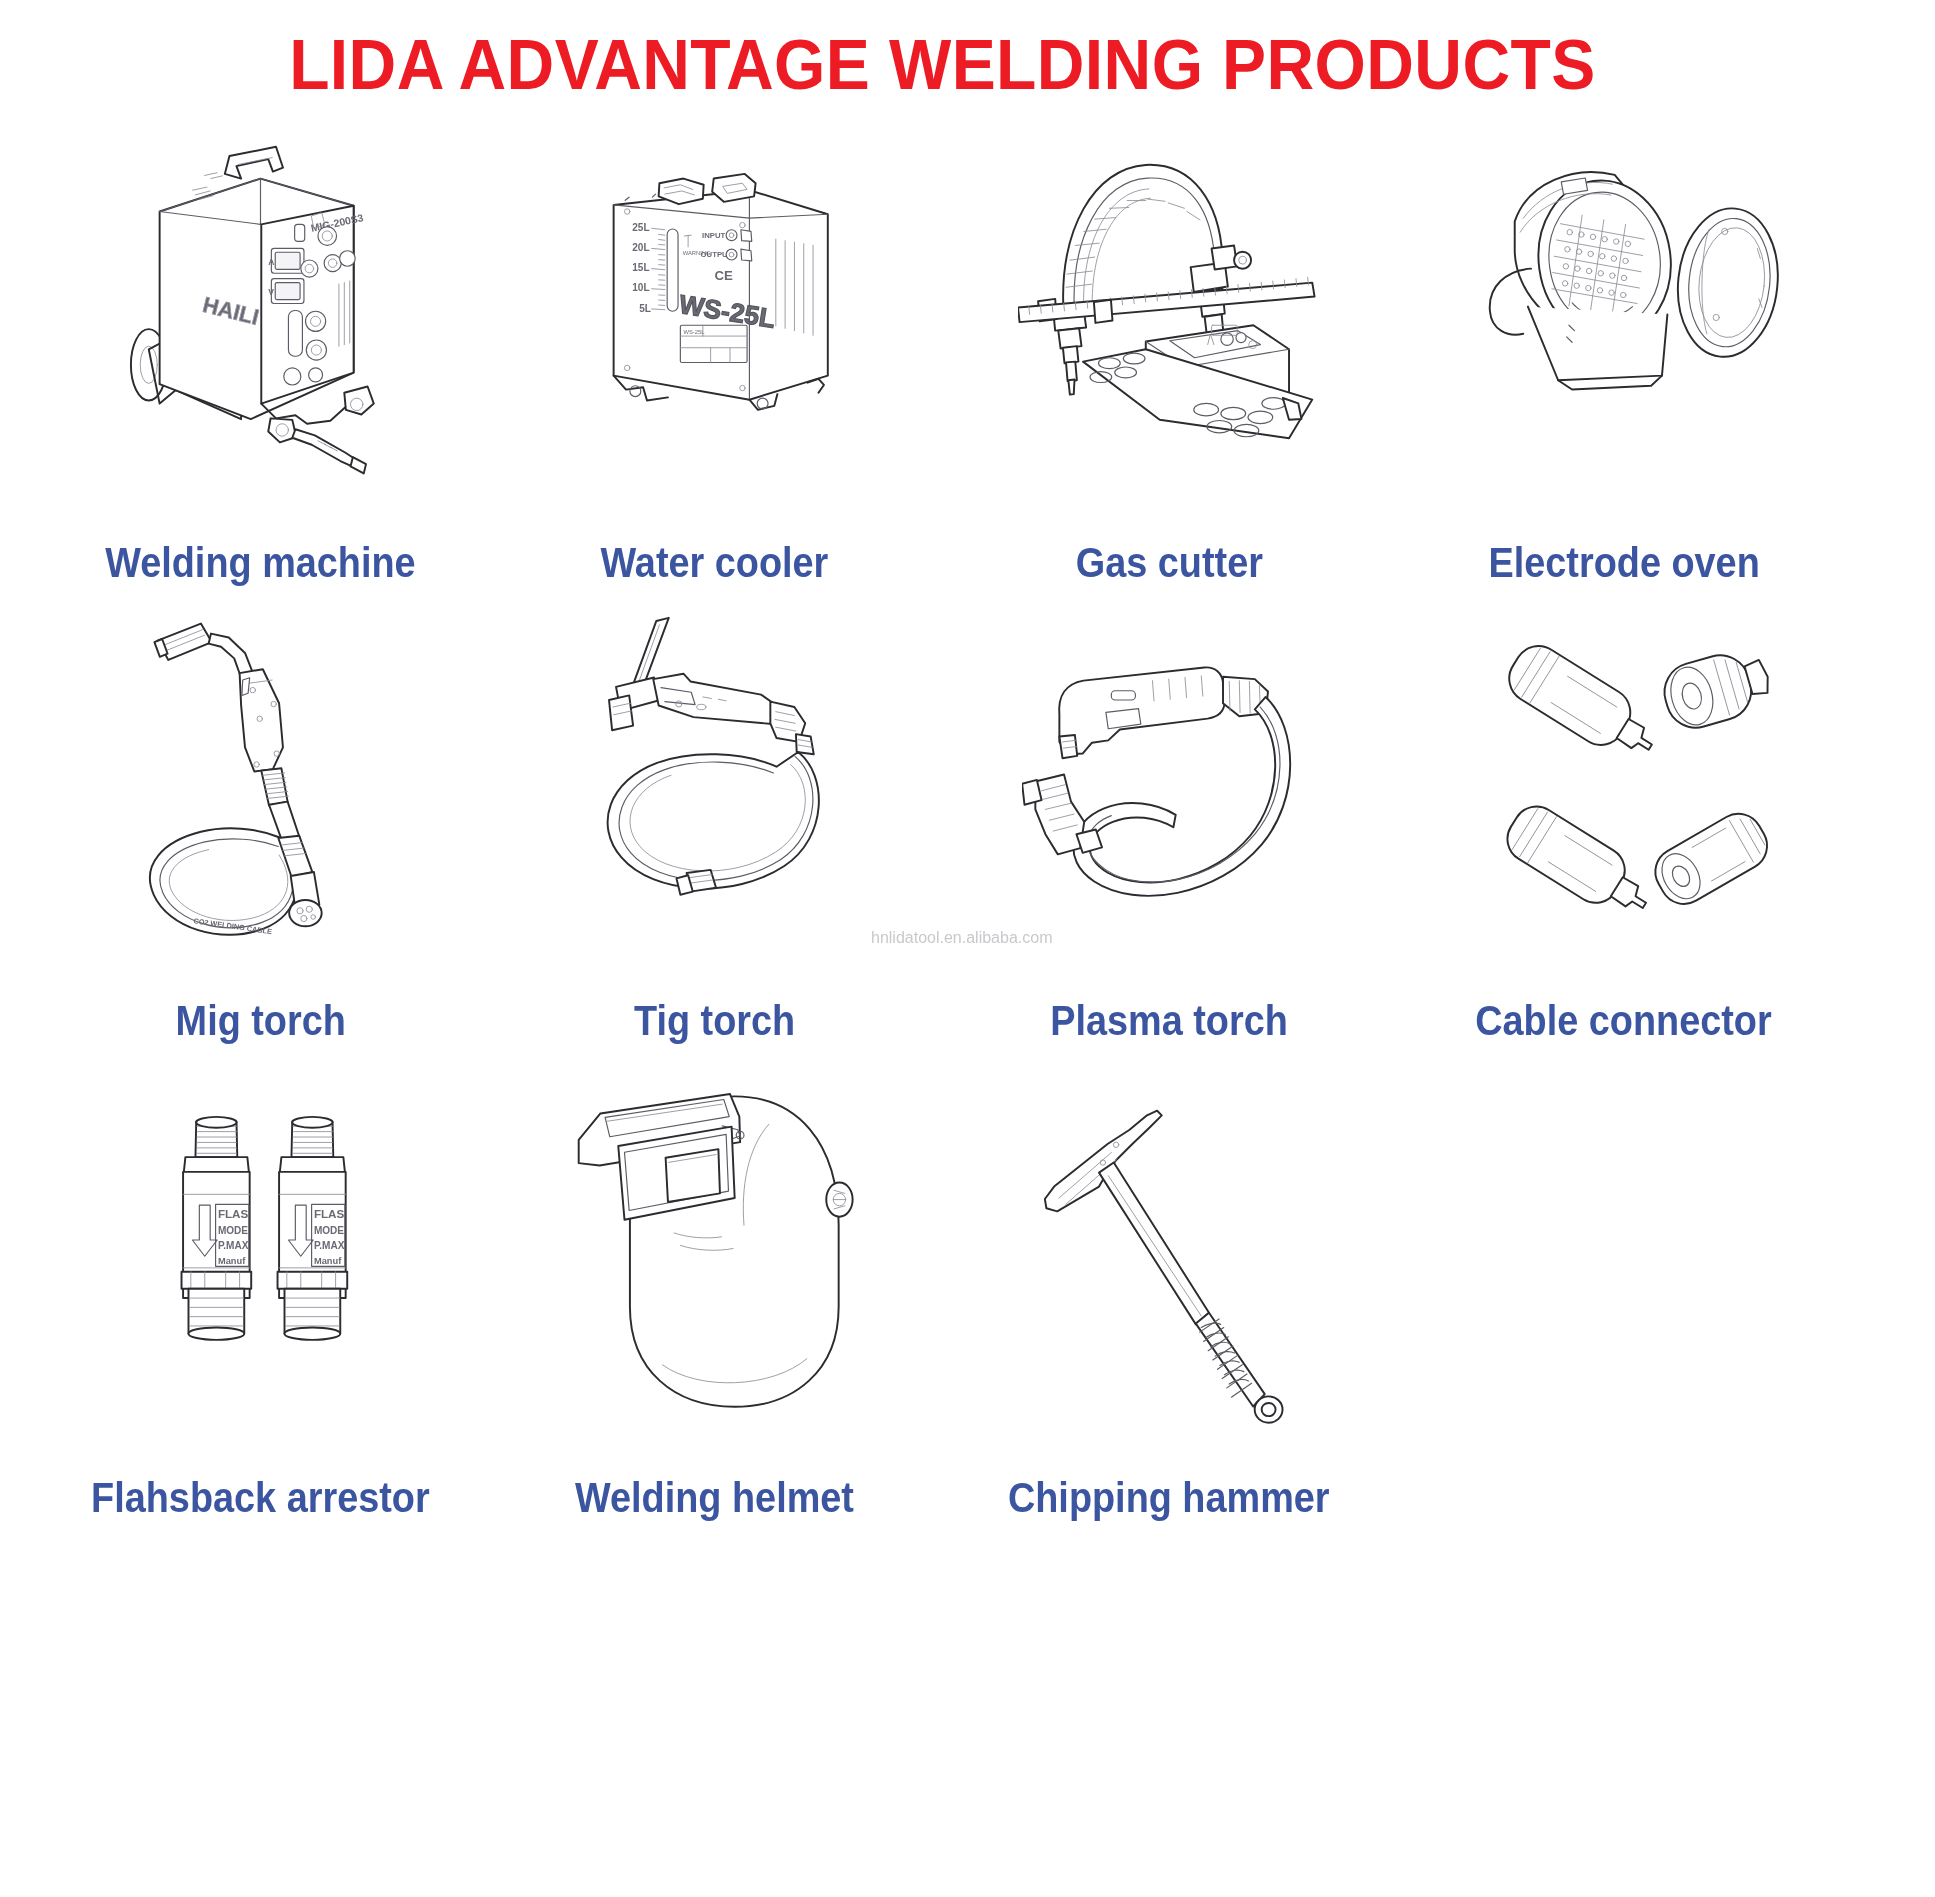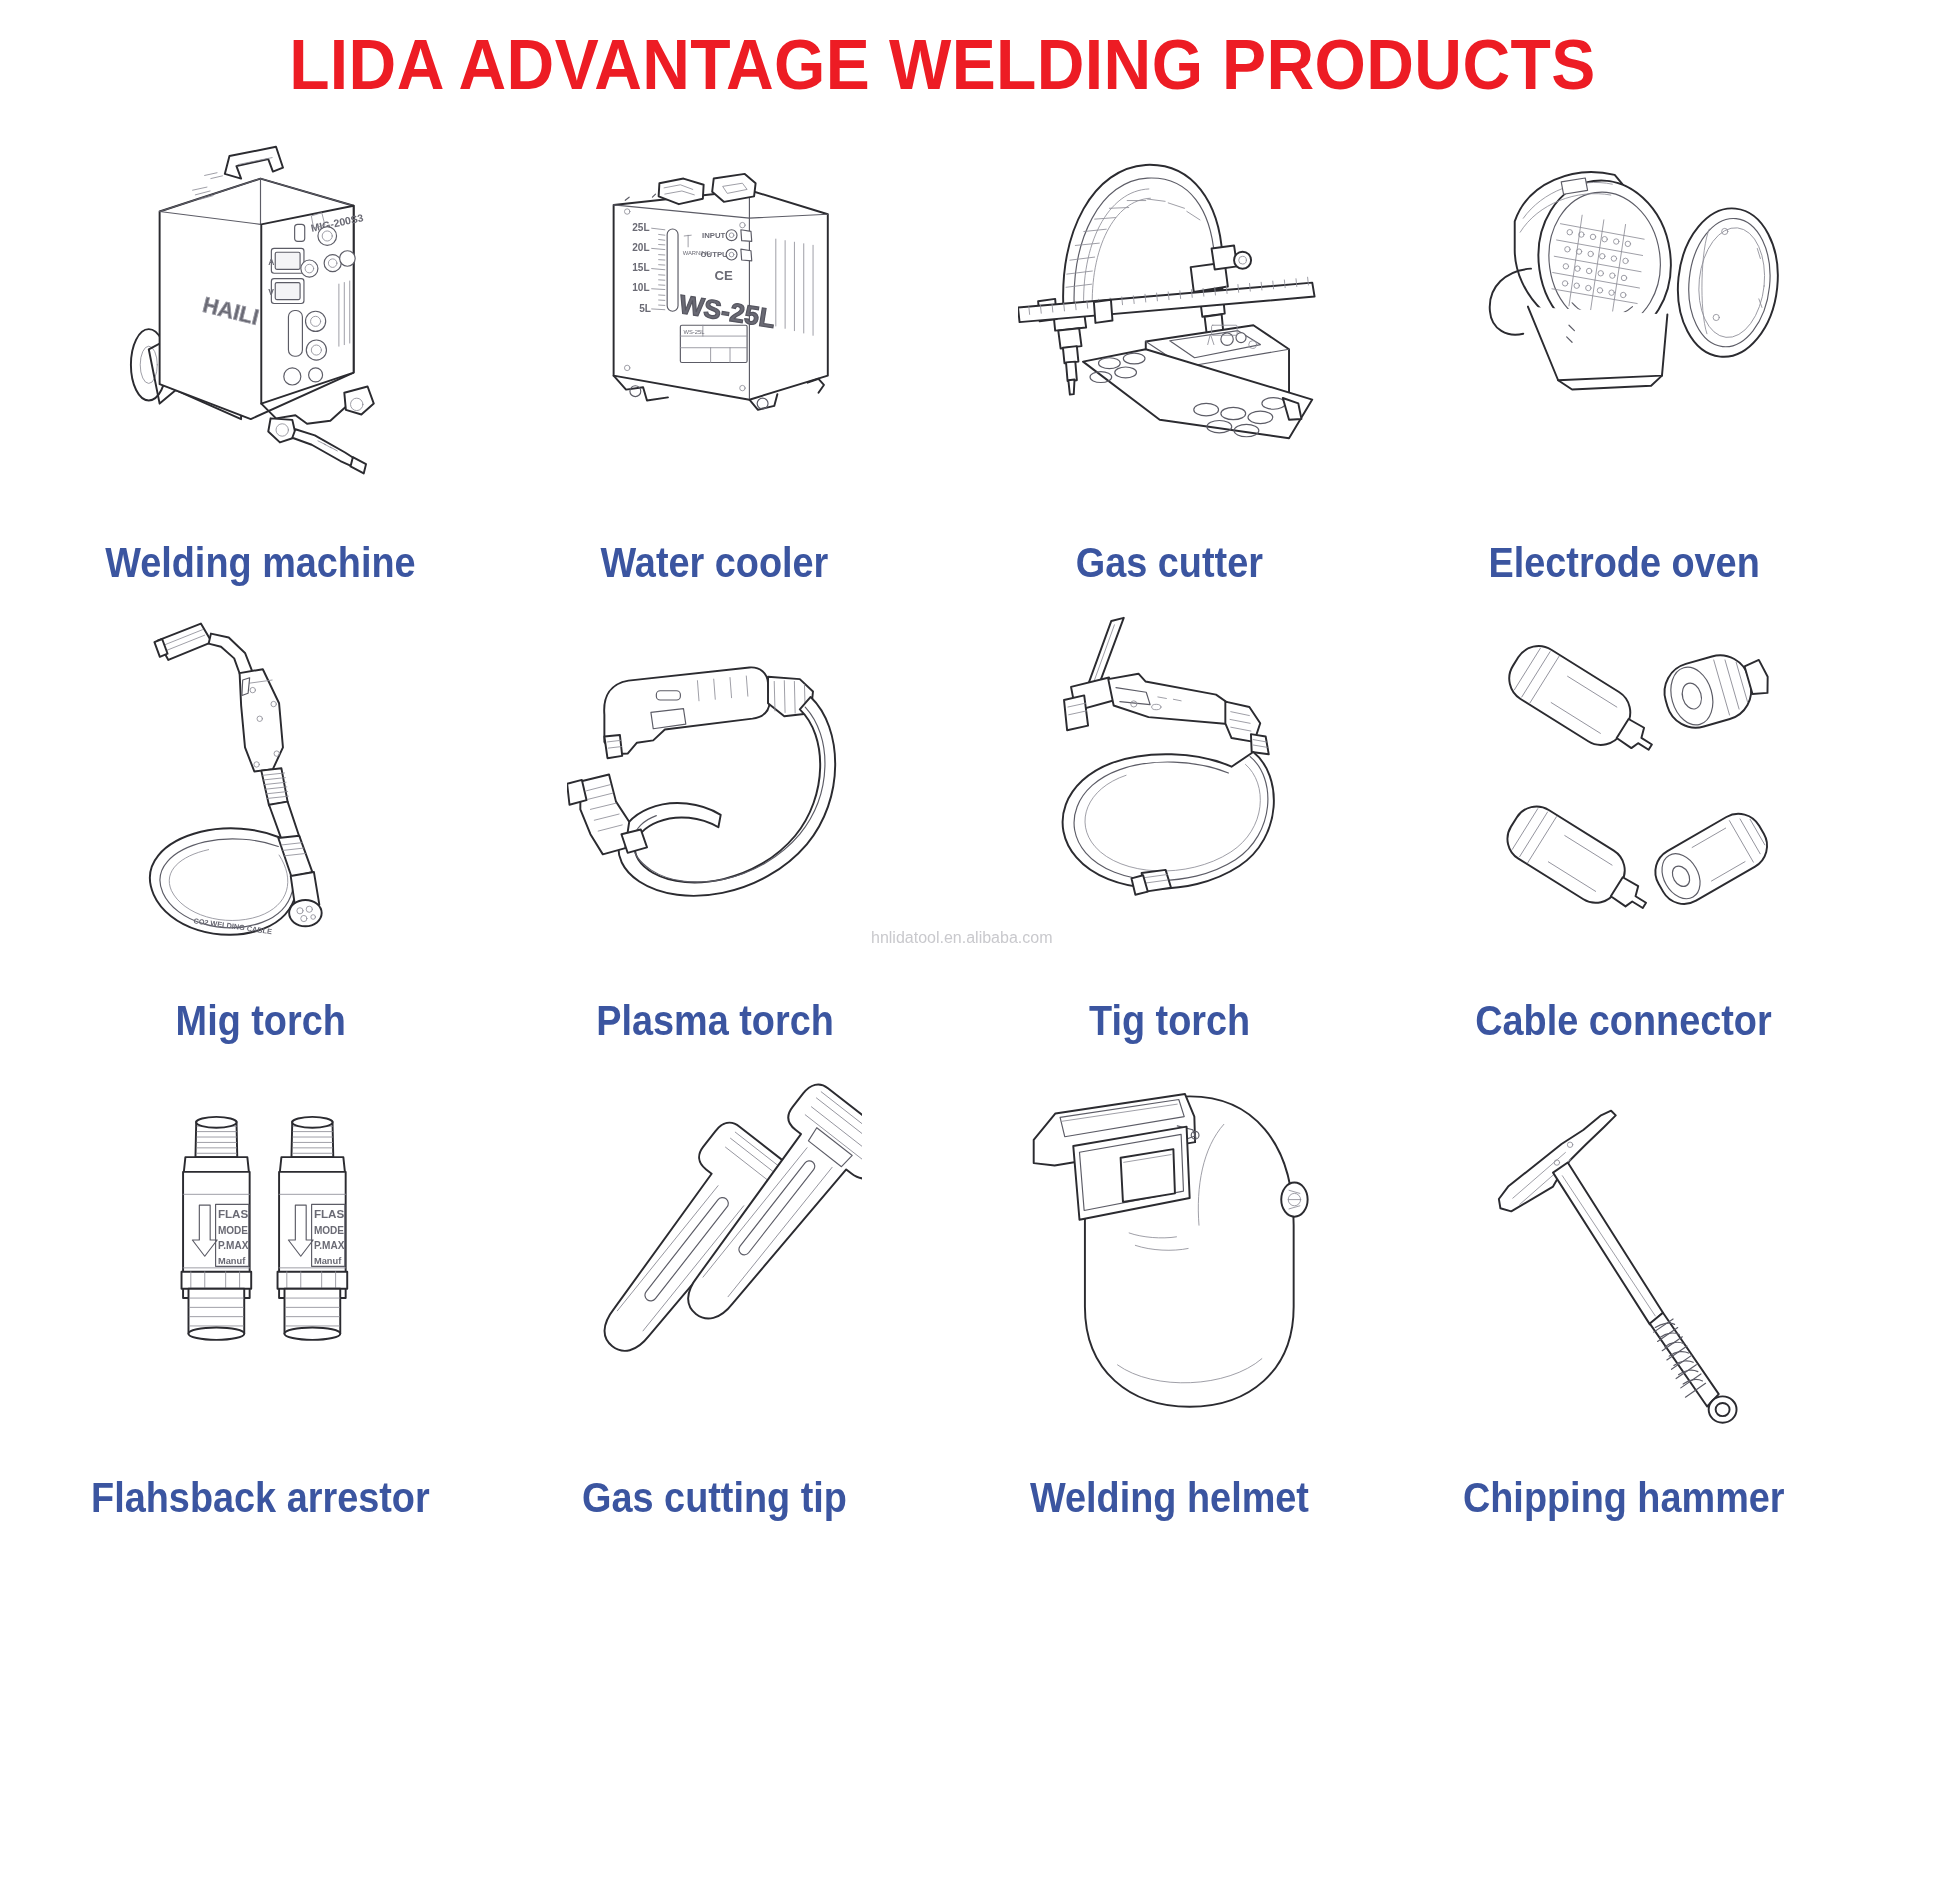--- a/index.html
+++ b/index.html
@@ -437,58 +437,20 @@
         </svg>
       </div>
       <div class="caption">Mig torch</div>
     </div>
 
     <div class="cell r2">
       <div class="art">
         <svg width="295" height="380" viewBox="0 0 760 980">
           <g>
 
-            <path class="fillw" d="M96 296 C92 248 112 216 158 208 L470 174 C498 172 516 188 518 214 L522 262 C522 288 504 302 478 306 L252 334 L222 362 L180 368 L156 396 L120 398 L96 366 Z"></path>
-
-            <path class="fillw" d="M96 352 L136 348 L142 402 L104 408 Z"></path>
-            <path class="ln3" d="M104 366 L138 362 M106 382 L140 378"></path>
-
-            <path class="fillw2" d="M216 290 L300 280 L306 320 L222 332 Z"></path>
-
-            <rect x="230" y="234" width="62" height="24" rx="10" class="ln2"></rect>
-
-            <g class="ln3">
-              <path d="M336 208 L340 260 M378 204 L382 256 M420 200 L424 252 M462 196 L466 248"></path>
-            </g>
-
-            <path class="fillw" d="M518 198 L600 204 L634 236 L628 292 L560 300 L518 266 Z"></path>
-            <g class="ln3">
-              <path d="M534 210 L536 286 M560 208 L562 290 M586 210 L588 292 M612 218 L614 290"></path>
-            </g>
-
-            <path class="fillw" d="M628 250 C712 330 716 514 618 630 C504 764 296 798 186 726 C98 668 126 572 210 538 C274 512 346 524 396 554 L390 586 C344 560 286 552 234 572 C166 598 150 664 222 704 C314 756 490 726 588 608 C672 506 672 350 600 282 Z"></path>
-            <path class="ln2" d="M614 276 C684 352 684 500 600 604 C498 726 312 760 216 696 C144 648 162 580 230 556"></path>
-
-            <path class="fillw" d="M34 468 L108 450 L126 520 L160 572 L150 640 L92 656 L60 604 L34 540 Z"></path>
-            <g class="ln3">
-              <path d="M50 492 L112 476 M54 514 L118 498 M60 540 L126 524 M70 568 L134 552 M80 596 L142 580"></path>
-            </g>
-            <path class="fillw" d="M0 474 L38 464 L50 516 L6 528 Z"></path>
-            <path class="fillw" d="M140 604 L190 592 L206 638 L156 652 Z"></path>
-          </g>
-        </svg>
-      </div>
-      <div class="caption">Plasma torch</div>
-    </div>
-
-    <div class="cell r2">
-      <div class="art">
-        <svg width="295" height="380" viewBox="0 0 760 980">
-          <g>
-
             <path class="fillw" d="M230 54 L262 46 L190 240 L160 246 Z"></path>
             <path class="ln3" d="M238 64 L178 230"></path>
 
             <path class="fillw" d="M126 224 L224 200 L240 258 L138 286 Z"></path>
 
             <path class="fillw" d="M108 258 L160 246 L170 324 L116 336 Z"></path>
             <path class="ln3" d="M118 276 L164 266 M120 296 L166 286"></path>
 
             <path class="fillw" d="M222 204 L300 190 L318 210 L500 244 L540 272 L530 320 L326 302 L236 272 Z"></path>
             <path class="ln2" d="M242 226 L320 238 L330 270 L252 262"></path>
@@ -511,20 +473,58 @@
 
             <path class="fillw" d="M308 704 L370 696 L384 742 L318 752 Z"></path>
             <g class="ln3">
                 <path d="M316 716 L374 708 M318 730 L376 722"></path>
               </g>
             <path class="fillw" d="M282 718 L312 710 L324 752 L292 760 Z"></path>
           </g>
         </svg>
       </div>
       <div class="caption">Tig torch</div>
+    </div>
+
+    <div class="cell r2">
+      <div class="art">
+        <svg width="295" height="380" viewBox="0 0 760 980">
+          <g>
+
+            <path class="fillw" d="M96 296 C92 248 112 216 158 208 L470 174 C498 172 516 188 518 214 L522 262 C522 288 504 302 478 306 L252 334 L222 362 L180 368 L156 396 L120 398 L96 366 Z"></path>
+
+            <path class="fillw" d="M96 352 L136 348 L142 402 L104 408 Z"></path>
+            <path class="ln3" d="M104 366 L138 362 M106 382 L140 378"></path>
+
+            <path class="fillw2" d="M216 290 L300 280 L306 320 L222 332 Z"></path>
+
+            <rect x="230" y="234" width="62" height="24" rx="10" class="ln2"></rect>
+
+            <g class="ln3">
+              <path d="M336 208 L340 260 M378 204 L382 256 M420 200 L424 252 M462 196 L466 248"></path>
+            </g>
+
+            <path class="fillw" d="M518 198 L600 204 L634 236 L628 292 L560 300 L518 266 Z"></path>
+            <g class="ln3">
+              <path d="M534 210 L536 286 M560 208 L562 290 M586 210 L588 292 M612 218 L614 290"></path>
+            </g>
+
+            <path class="fillw" d="M628 250 C712 330 716 514 618 630 C504 764 296 798 186 726 C98 668 126 572 210 538 C274 512 346 524 396 554 L390 586 C344 560 286 552 234 572 C166 598 150 664 222 704 C314 756 490 726 588 608 C672 506 672 350 600 282 Z"></path>
+            <path class="ln2" d="M614 276 C684 352 684 500 600 604 C498 726 312 760 216 696 C144 648 162 580 230 556"></path>
+
+            <path class="fillw" d="M34 468 L108 450 L126 520 L160 572 L150 640 L92 656 L60 604 L34 540 Z"></path>
+            <g class="ln3">
+              <path d="M50 492 L112 476 M54 514 L118 498 M60 540 L126 524 M70 568 L134 552 M80 596 L142 580"></path>
+            </g>
+            <path class="fillw" d="M0 474 L38 464 L50 516 L6 528 Z"></path>
+            <path class="fillw" d="M140 604 L190 592 L206 638 L156 652 Z"></path>
+          </g>
+        </svg>
+      </div>
+      <div class="caption">Plasma torch</div>
     </div>
 
     <div class="cell r2">
       <div class="art">
         <svg width="302" height="380" viewBox="0 0 780 980">
           <g>
 
             <g transform="rotate(32 250 240)">
               <rect x="88" y="170" width="330" height="150" rx="62" class="fillw"></rect>
               <path class="ln3" d="M124 182 L124 308 M150 176 L150 314 M176 174 L176 316"></path>
@@ -618,44 +618,20 @@
                   <path d="M26 468 L166 468 M26 492 L166 492 M26 516 L166 516 M26 540 L166 540"></path>
                 </g>
               <ellipse cx="96" cy="560" rx="72" ry="16" class="fillw"></ellipse>
             </g>
           </g>
         </svg>
       </div>
       <div class="caption">Flahsback arrestor</div>
     </div>
 
-    <div class="cell r3">
-      <div class="art">
-        <svg width="295" height="388" viewBox="0 0 760 1000">
-          <g>
-
-            <g transform="rotate(38 300 500)">
-              <path class="fillw" d="M196 132 L378 132 C410 132 424 152 424 182 L424 232 C424 258 408 272 378 272 L360 272 L344 700 C344 754 320 780 286 780 C252 780 230 754 230 700 L214 272 L196 272 C168 272 154 256 154 230 L154 180 C154 150 168 132 196 132 Z"></path>
-              <path class="ln3" d="M196 150 L390 150 M196 170 L390 170 M200 196 L390 196"></path>
-              <rect x="268" y="300" width="30" height="330" rx="15" class="ln2"></rect>
-              <path class="ln3" d="M246 286 L240 700 M330 286 L324 700"></path>
-            </g>
-
-            <g transform="rotate(38 500 430)">
-              <path class="fillw" d="M400 22 L580 22 C614 22 628 44 628 74 L628 118 C628 146 612 158 582 158 L566 158 L548 610 C548 664 524 690 490 690 C456 690 434 664 434 610 L418 158 L400 158 C372 158 358 144 358 116 L358 72 C358 42 372 22 400 22 Z"></path>
-              <path class="ln3" d="M392 40 L600 40 M392 60 L600 60 M396 86 L600 86 M396 112 L600 112"></path>
-              <path class="fillw2" d="M440 120 L556 120 L552 160 L444 160 Z"></path>
-              <rect x="472" y="196" width="28" height="300" rx="14" class="ln2"></rect>
-              <path class="ln3" d="M452 176 L446 604 M534 176 L528 604"></path>
-            </g>
-          </g>
-        </svg>
-      </div>
-      <div class="caption">Gas cutting tip</div>
-    </div>
 
     <div class="cell r3">
       <div class="art">
         <svg width="295" height="388" viewBox="0 0 760 1000">
           <g>
 
             <path class="fillw" d="M162 388 C162 176 280 68 432 68 C590 68 700 182 700 400 L700 610 C700 776 584 868 432 868 C278 868 162 776 162 610 Z"></path>
 
             <ellipse cx="702" cy="334" rx="34" ry="44" class="fillw"></ellipse>
             <circle cx="702" cy="334" r="16" class="ln3"></circle>

